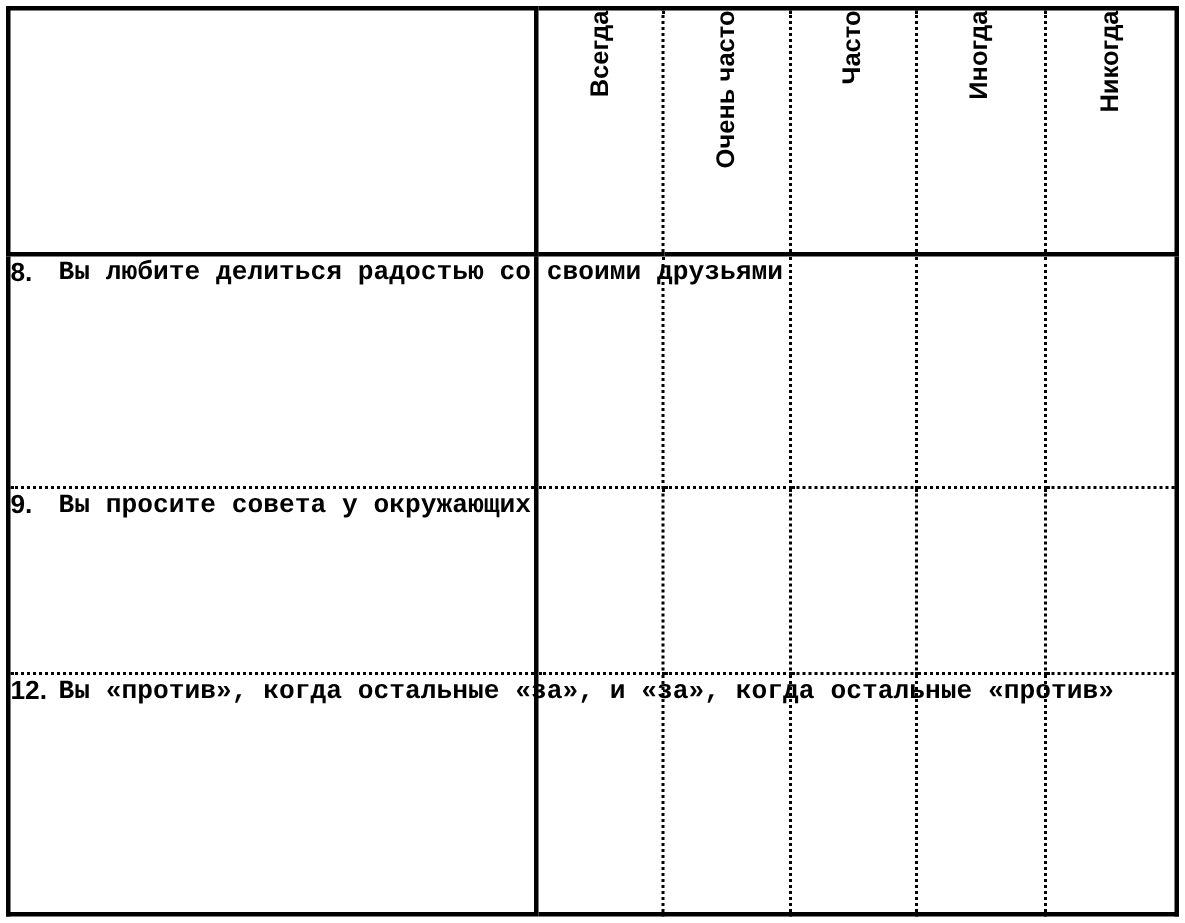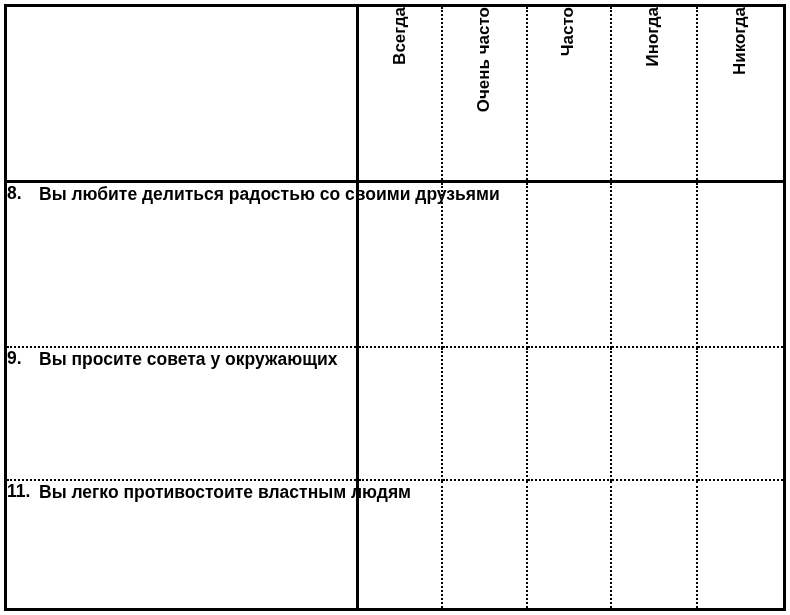--- a/index.html
+++ b/index.html
@@ -73,20 +73,21 @@
     display: flex;
   }
   .q-idx {
     width: 32px;
     flex: 0 0 32px;
     font-weight: bold;
   }
   .q-text {
     font-weight: bold;
     line-height: 1.32;
+    font-family: Liberation Mono, monospace;
   }
   .cell {
     border-bottom: 2px dotted #000;
     border-right: 2px dotted #000;
   }
   .cell.last {
     border-right: none;
   }
   tr.last-row .q-num,
   tr.last-row .cell {
@@ -148,29 +149,29 @@
           </div>
         </td>
         <td class="cell"></td>
         <td class="cell"></td>
         <td class="cell"></td>
         <td class="cell"></td>
         <td class="cell last"></td>
       </tr>
 
 
-      <tr style="height:91px">
+
+      <tr class="last-row" style="height:120px">
         <td class="q-num">
           <div class="q-num-inner">
-            <span class="q-idx">11.</span>
-            <span class="q-text">Вы легко противостоите властным людям</span>
+            <span class="q-idx">12.</span>
+            <span class="q-text">Вы «против», когда остальные «за», и «за», когда остальные «против»</span>
           </div>
         </td>
         <td class="cell"></td>
         <td class="cell"></td>
         <td class="cell"></td>
         <td class="cell"></td>
         <td class="cell last"></td>
       </tr>
-
     </tbody>
   </table>
 </div>
 
 </body></html>

